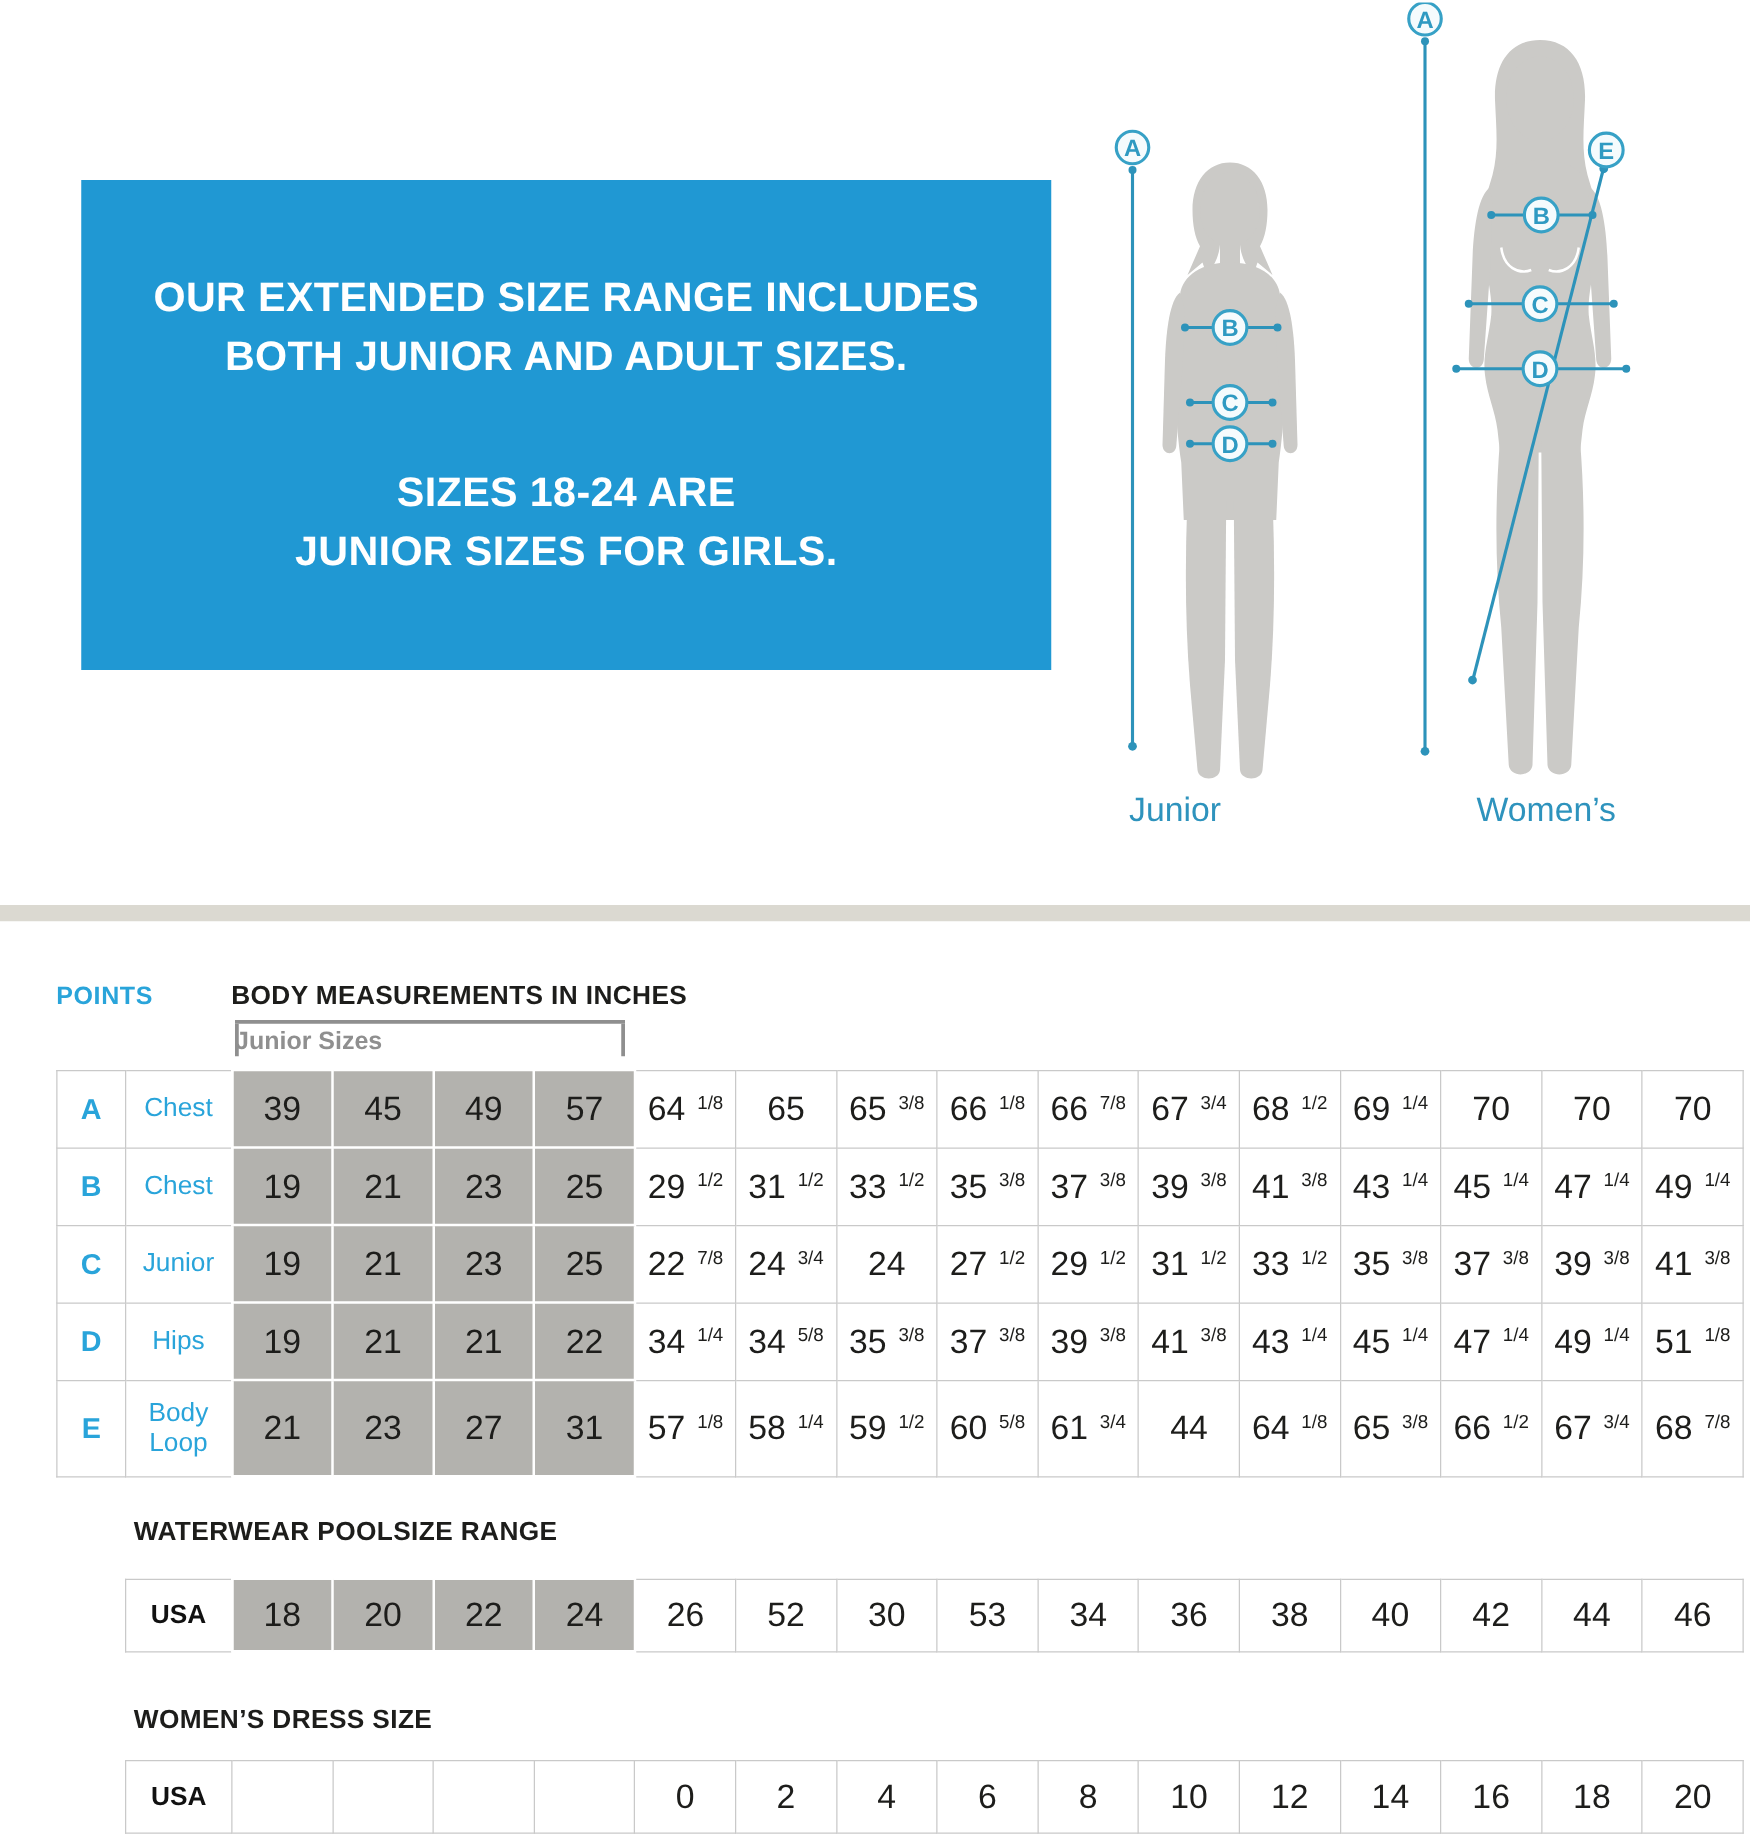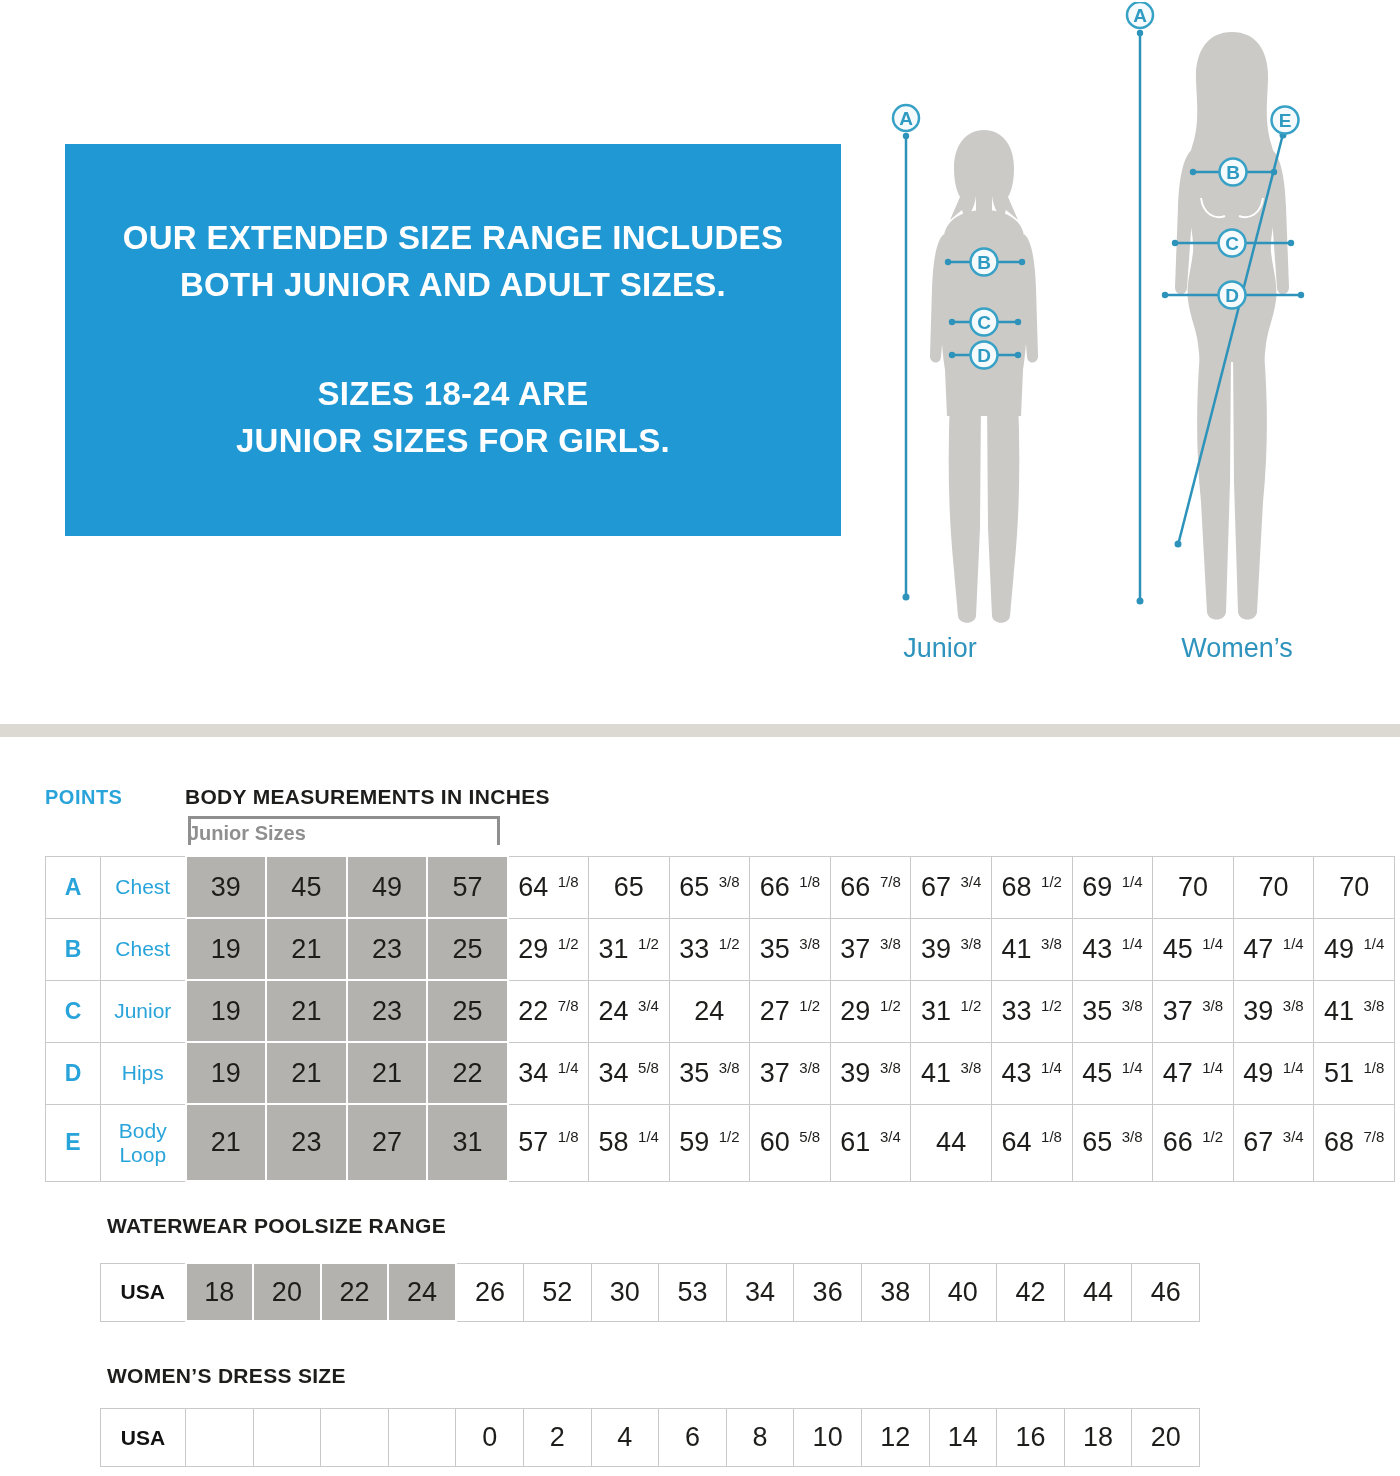--- a/index.html
+++ b/index.html
@@ -49,21 +49,21 @@
   td{border:1px solid var(--grid);text-align:center;vertical-align:middle}
   td.jr{background:var(--jr-gray);border:2px solid #fff}
   td.val{font-size:27px;color:var(--ink)}
   .fr{font-size:15px;vertical-align:9px;margin-left:2px}
   td.pt{color:var(--accent-bright);font-weight:bold;font-size:23px}
   td.nm{color:var(--accent-bright);font-size:21px;line-height:1.1;padding:0 8px}
   td.usa{font-weight:bold;font-size:21px;color:#111}
   .mtable{position:absolute;left:45px;top:855px;width:1350px}
   .mtable tr{height:62px}
   .mtable tr:last-child{height:77px}
-  .stable{position:absolute;width:1100px;left:100px}
+  .stable{position:absolute;width:1295px;left:100px}
   .stable tr{height:58px}
   .pool-table{top:1262px}
   .dress-table{top:1408px}
 </style>
 </head>
 <body>
 
 <div class="page">
 
   <div class="banner">

